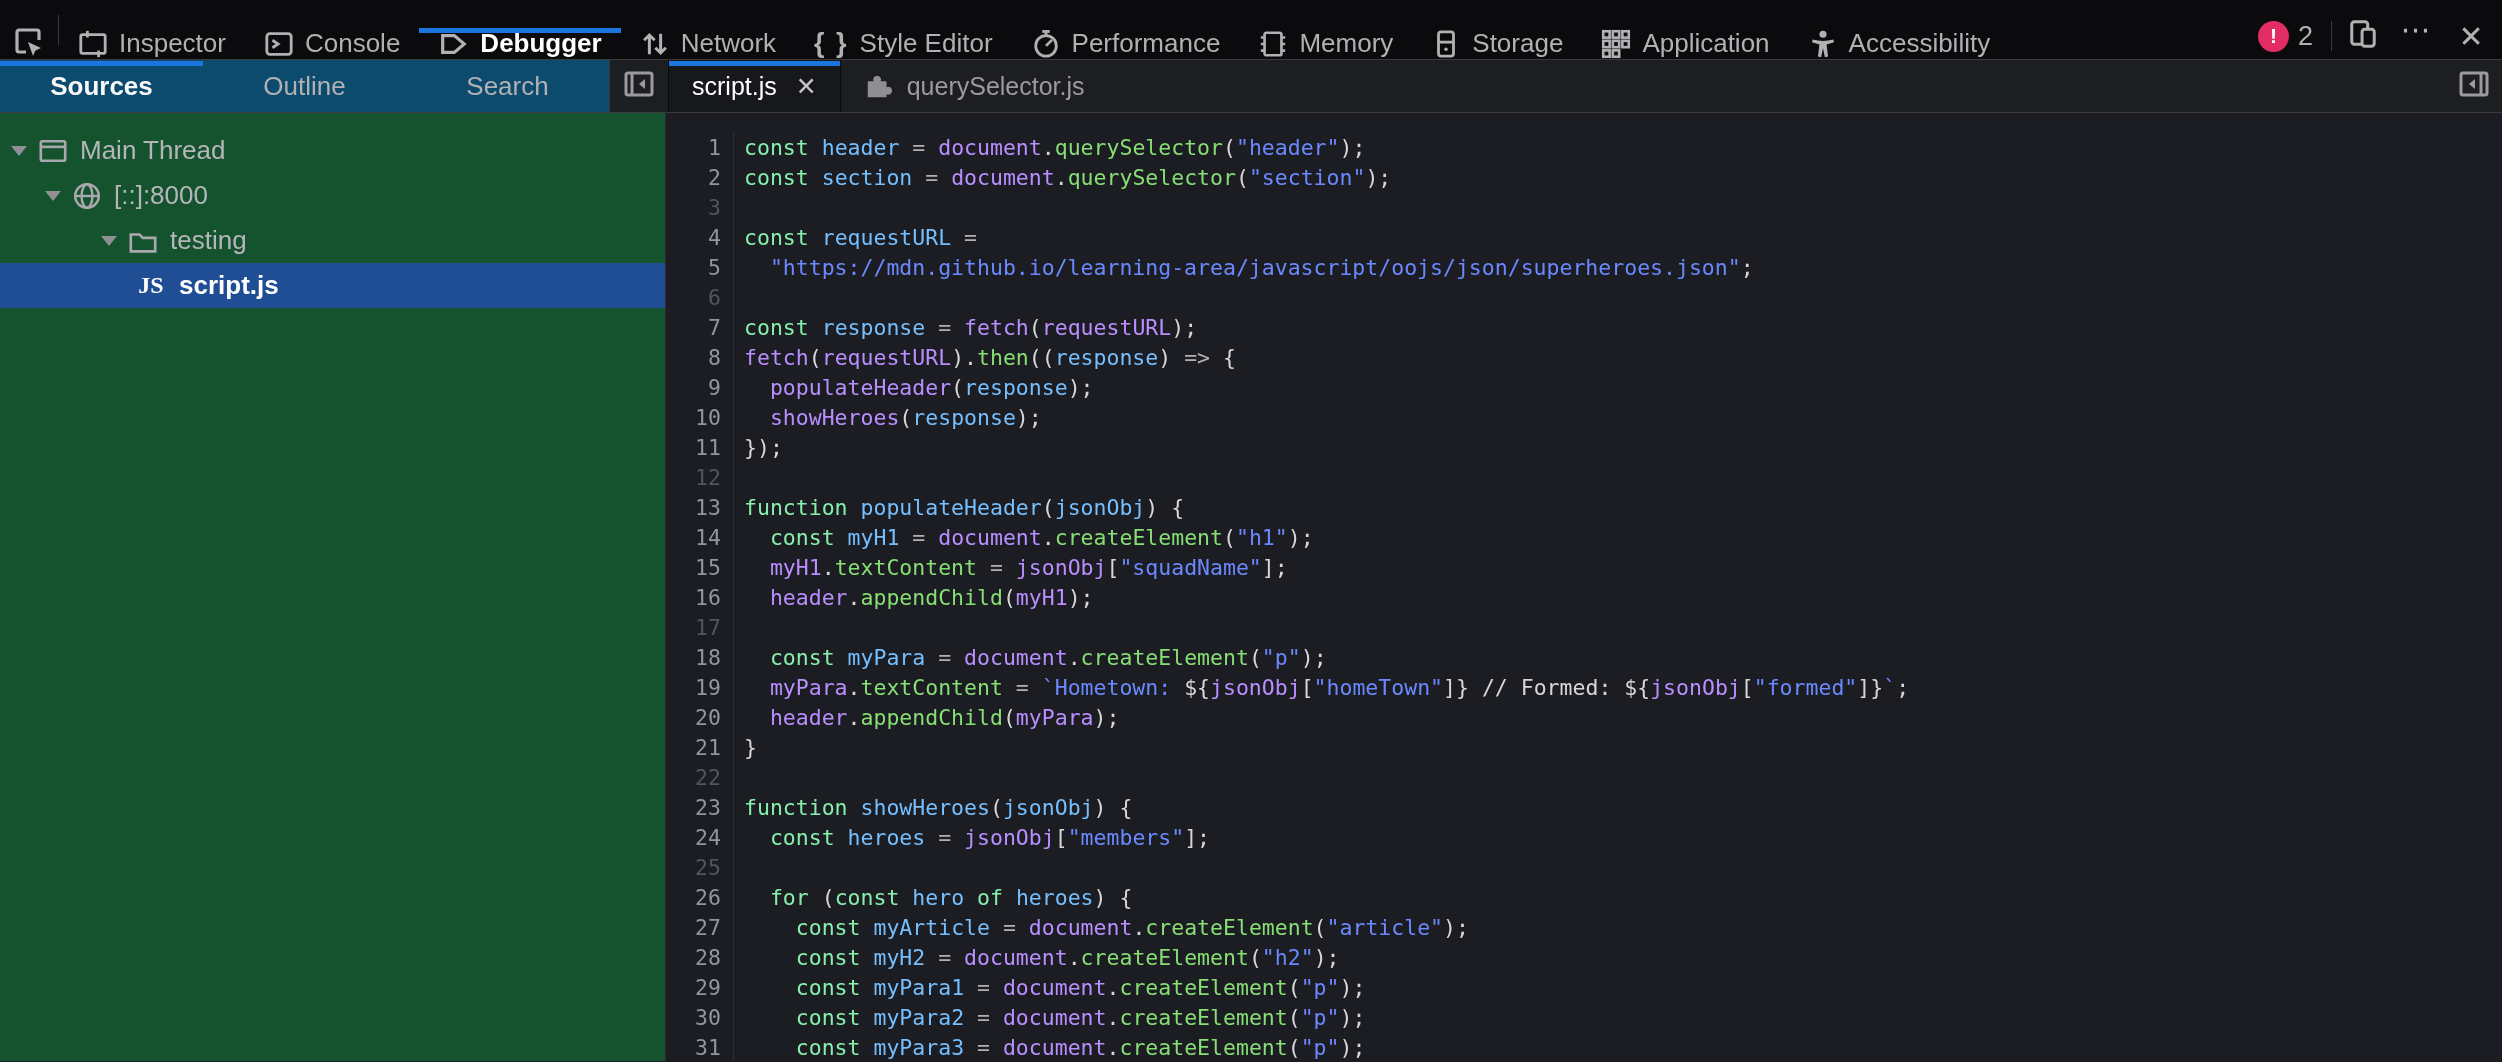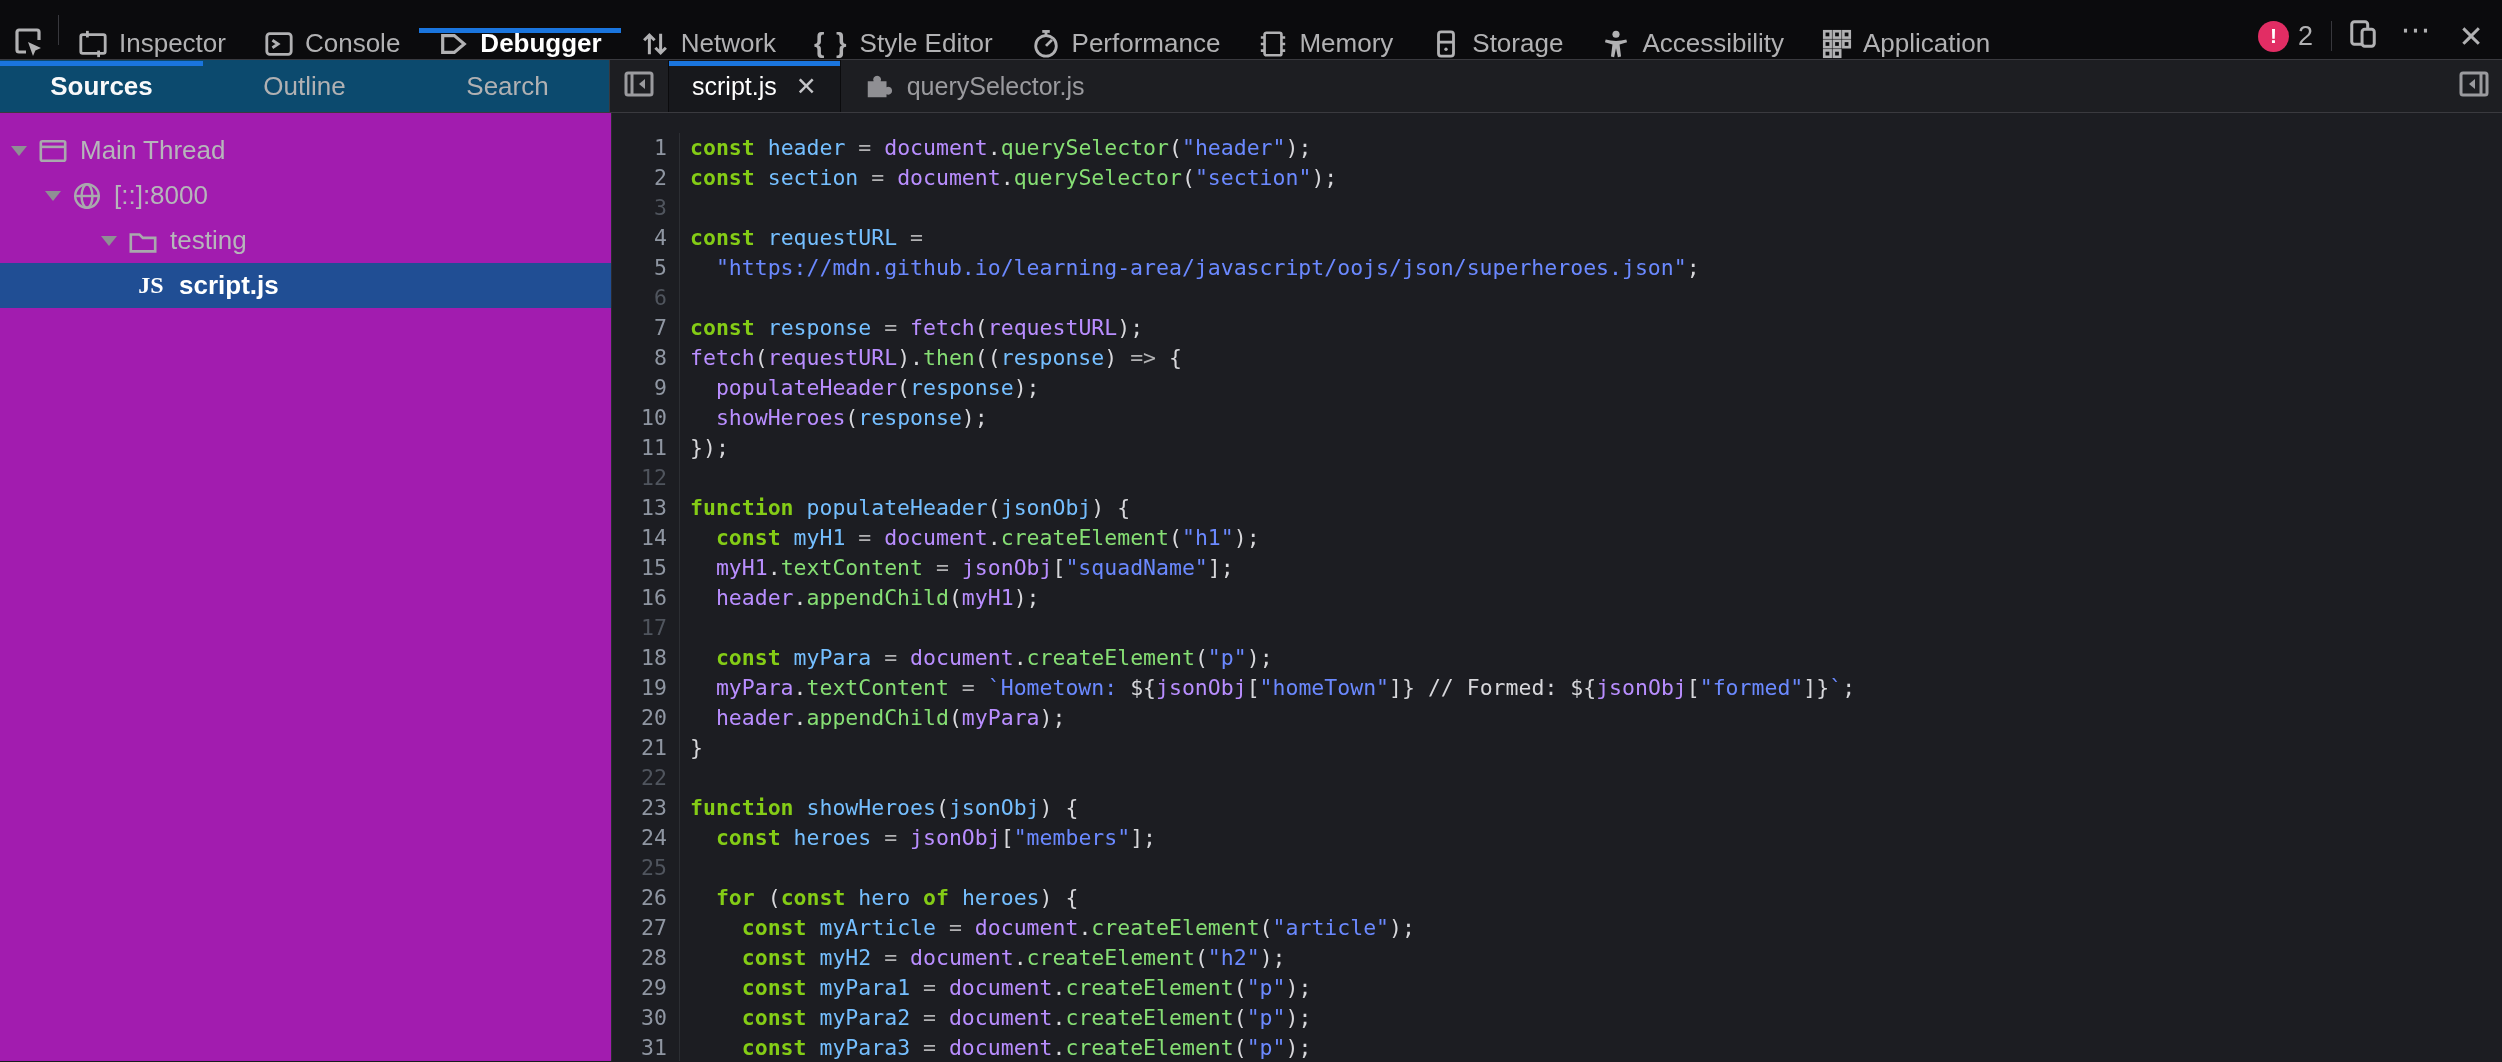--- a/index.html
+++ b/index.html
@@ -47,40 +47,40 @@
     display:flex; align-items:center; gap:13px; padding:0 23px; font-size:25px;
     color:#9b9b9f; position:relative; white-space:nowrap;
   }
   .file-tab.active { color:#ffffff; background:#17181c; border-left:1px solid #0b0b0d; border-right:1px solid #0b0b0d; }
   .file-tab.active::before { content:""; position:absolute; top:1px; left:0; right:0; height:5px; background:#1a75de; }
   .tab-close { font-size:25px; color:#c5c5c8; margin-left:6px; }
   .sub-right { margin-left:auto; display:flex; align-items:center; padding-right:12px; color:#9b9b9f; }
 
   
   .main { display:flex; height:948px; align-items:stretch; }
-  .tree-panel { width:612px; flex-shrink:0; background:#a21caf; border-right:1px solid #2a2b30; padding-top:15px; }
+  .tree-panel { width:666px; flex-shrink:0; background:#14532d; border-right:1px solid #2a2b30; padding-top:15px; }
   .tree-row { height:45px; display:flex; align-items:center; font-size:26px; color:#b6b6ba; white-space:nowrap; }
   .tree-row.selected { background:#204e94; color:#ffffff; font-weight:700; }
   .caret-slot { width:27px; flex-shrink:0; display:flex; align-items:center; }
   .caret { width:0; height:0; border-left:8px solid transparent; border-right:8px solid transparent; border-top:10px solid #8f8f94; }
   .tree-icon { width:30px; height:30px; flex-shrink:0; display:flex; align-items:center; justify-content:center; color:#a9a9ad;font-family:Liberation Serif, serif; }
   .tree-label { margin-left:12px; }
   .js-badge { font-size:24px; font-weight:700; color:#fff; margin-right:2px; }
 
   
   .editor {
     flex:1; display:flex; background:#1c1d22; padding-top:20px;
     font-family:"DejaVu Sans Mono", monospace; font-size:21.5px; line-height:30px; overflow:hidden;
   }
   .gutter { width:68px; flex-shrink:0; text-align:right; padding-right:12px; color:#8f96a2; border-right:1px solid #2c2e33; }
   .gutter div { height:30px; }
   .gutter .dim { color:#50555e; }
   .code { padding-left:10px; white-space:pre; }
   .code div { height:30px; }
-  .tok-k { color:#84cc16;font-weight:bold; }   
+  .tok-k { color:#86efac; }   
   .tok-d { color:#75bfff; }   
   .tok-v { color:#b98eff; }   
   .tok-f { color:#86de74; }   
   .tok-s { color:#6b89ff; }   
   .tok-p { color:#d7d7db; }   
   .tok-o { color:#b1b1b3; }   
 </style>
 </head>
 <body>
 
@@ -162,41 +162,41 @@
             <svg width="30" height="30" viewBox="0 0 16 16" fill="none" stroke="#b1b1b3" stroke-width="1.5">
               <rect x="4" y="1.5" width="8" height="13" rx="1.4"></rect>
               <line x1="4" y1="7" x2="12" y2="7"></line>
               <circle cx="8" cy="10.8" r="0.9" fill="#b1b1b3" stroke="none"></circle>
             </svg>
           </span>
           <span>Storage</span>
         </div>
         <div class="tool-tab">
           <span>
-            <svg width="30" height="30" viewBox="0 0 16 16" fill="#b1b1b3" stroke="none">
-              <circle cx="8" cy="2.8" r="1.9"></circle>
-              <path d="M2.5 5.6c3.6 1 7.4 1 11 0l.4 1.5-4 1.2.8 6.3-1.7.4L8 10.2 7 15l-1.7-.4.8-6.3-4-1.2z"></path>
-            </svg>
-          </span>
-          <span>Accessibility</span>
-        </div>
-        <div class="tool-tab">
-          <span>
             <svg width="30" height="30" viewBox="0 0 16 16" fill="none" stroke="#b1b1b3" stroke-width="1.4">
               <rect x="1.2" y="1.2" width="3.4" height="3.4"></rect>
               <rect x="6.3" y="1.2" width="3.4" height="3.4"></rect>
               <rect x="11.4" y="1.2" width="3.4" height="3.4"></rect>
               <rect x="1.2" y="6.3" width="3.4" height="3.4"></rect>
               <rect x="6.3" y="6.3" width="3.4" height="3.4"></rect>
               <rect x="11.4" y="6.3" width="3.4" height="3.4"></rect>
               <rect x="1.2" y="11.4" width="3.4" height="3.4"></rect>
               <rect x="6.3" y="11.4" width="3.4" height="3.4"></rect>
             </svg>
           </span>
           <span>Application</span>
+        </div>
+        <div class="tool-tab">
+          <span>
+            <svg width="30" height="30" viewBox="0 0 16 16" fill="#b1b1b3" stroke="none">
+              <circle cx="8" cy="2.8" r="1.9"></circle>
+              <path d="M2.5 5.6c3.6 1 7.4 1 11 0l.4 1.5-4 1.2.8 6.3-1.7.4L8 10.2 7 15l-1.7-.4.8-6.3-4-1.2z"></path>
+            </svg>
+          </span>
+          <span>Accessibility</span>
         </div>
       </div>
     <div class="tb-right">
       <div class="err-badge">
         <span class="err-circle">!</span>
         <span>2</span>
       </div>
       <div class="vsep"></div>
       <div class="icon-btn">
         <span>

